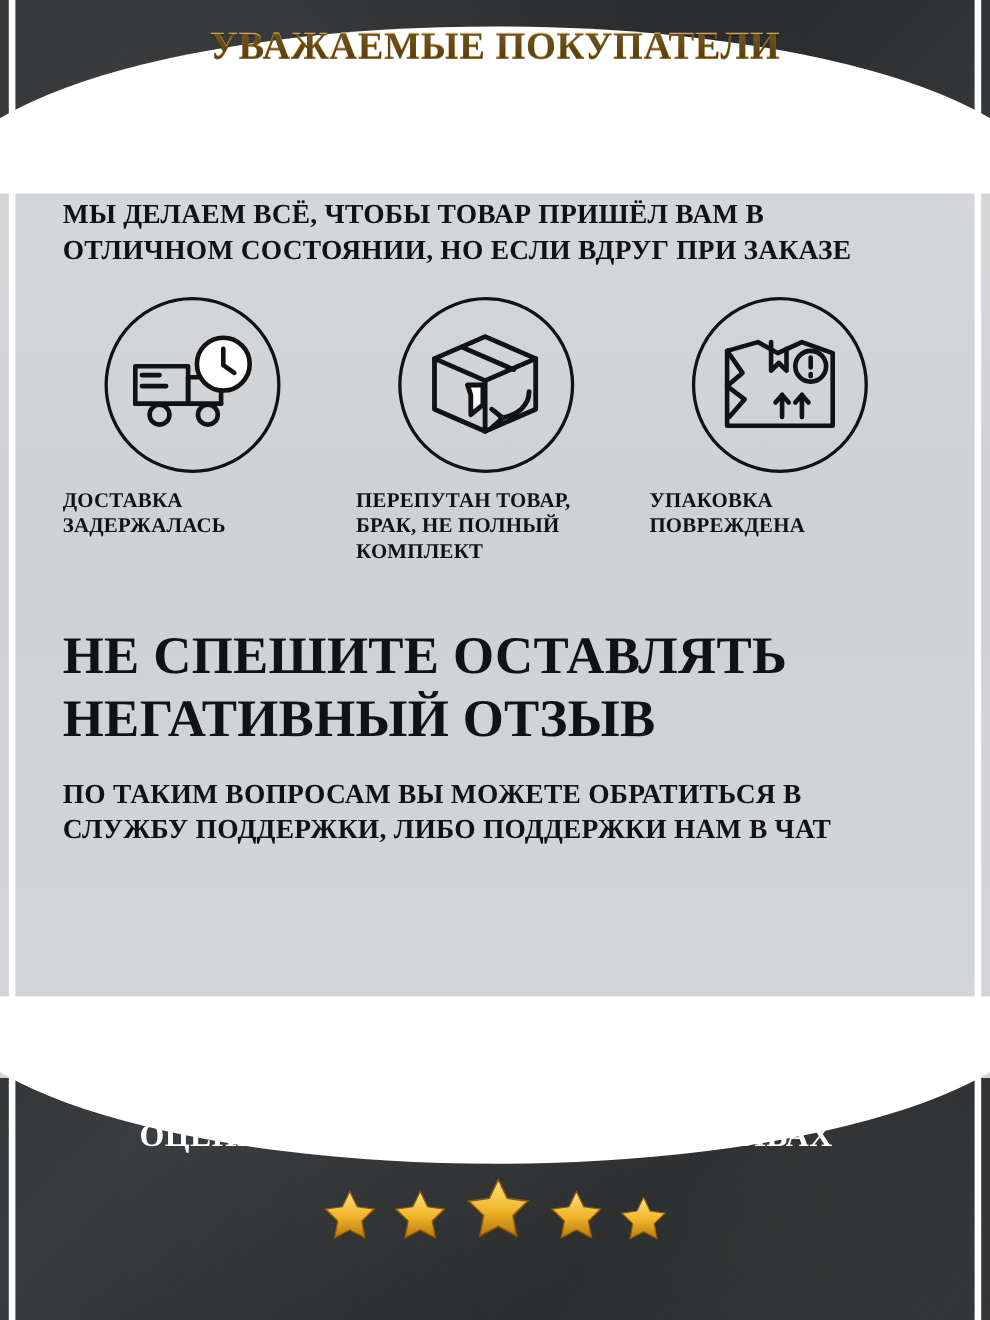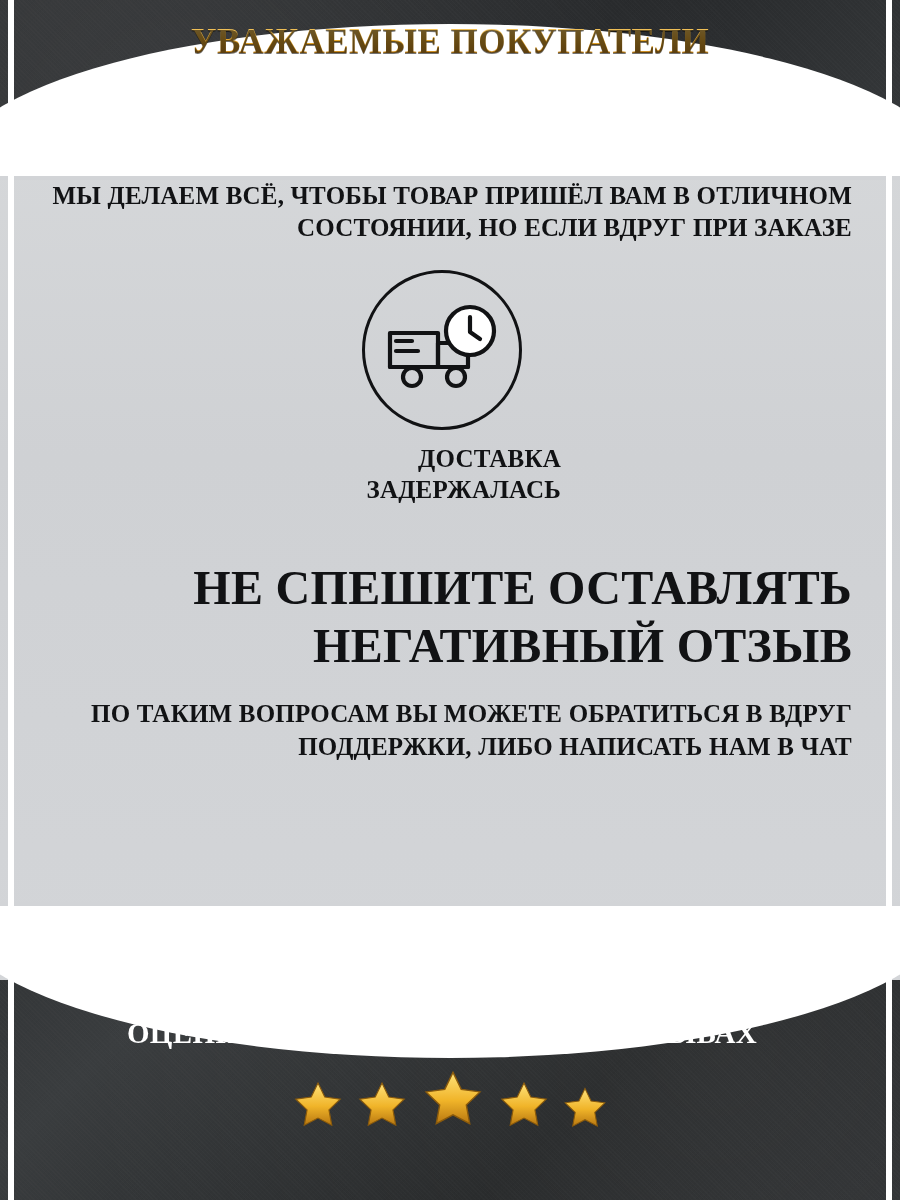--- a/index.html
+++ b/index.html
@@ -130,23 +130,23 @@
     margin: 0;
     letter-spacing: .4px;
   }
 
   
   .content {
     position: absolute;
     left: 0; right: 16px;
     top: 180px;
     z-index: 6;
-    text-align: right;
+    text-align: left;
     color: #111214;
-    padding: 0 32px;
+    padding: 0 57px;
     box-sizing: border-box;
   }
   .intro {
     font-size: 25px;
     font-weight: 700;
     line-height: 1.28;
     margin: 0 0 26px 0;
     letter-spacing: .2px;
   }
 
@@ -169,21 +169,21 @@
     border-radius: 50%;
     border: 3px solid #111214;
     display: flex;
     align-items: center;
     justify-content: center;
     box-sizing: border-box;
     overflow: hidden;
   }
   .icon-caption {
     margin-top: 14px;
-    font-size: 25px;
+    font-size: 19px;
     font-weight: 700;
     line-height: 1.22;
     letter-spacing: .2px;
   }
 
   .headline {
     font-size: 48px;
     font-weight: 700;
     line-height: 1.2;
     margin: 54px 0 24px 0;
@@ -263,26 +263,61 @@
               <circle cx="30" cy="80" r="9"></circle>
               <circle cx="74" cy="80" r="9"></circle>
               <circle cx="88" cy="34" r="24" fill="#ffffff"></circle>
               <path d="M88 20 v15 l10 7"></path>
             </g>
           </svg>
         </div>
         <div class="icon-caption">ДОСТАВКА ЗАДЕРЖАЛАСЬ</div>
       </div>
 
-
+      <div class="icon-col">
+        <div class="icon-circle">
+          <svg width="122" height="112" viewBox="0 0 122 112" fill="none">
+            <g stroke="#111214" stroke-width="4.4" stroke-linecap="round" stroke-linejoin="round" fill="none">
+              <path d="M14 32 L60 12 L106 32 L60 52 Z"></path>
+              <path d="M14 32 v46 L60 98 V52"></path>
+              <path d="M106 32 v46 L60 98"></path>
+              <path d="M40 22 L86 42"></path>
+              <path d="M44 56 h14 v18 l-11 9 v-18 z" fill="#ffffff"></path>
+              <path d="M74 86 c16 -2 26 -12 26 -24"></path>
+              <path d="M66 78 l10 8 -10 9"></path>
+            </g>
+          </svg>
+        </div>
+        <div class="icon-caption">ПЕРЕПУТАН ТОВАР, БРАК, НЕ ПОЛНЫЙ КОМПЛЕКТ</div>
+      </div>
+
+      <div class="icon-col">
+        <div class="icon-circle">
+          <svg width="120" height="110" viewBox="0 0 120 110" fill="none">
+            <g stroke="#111214" stroke-width="4.2" stroke-linecap="round" stroke-linejoin="round" fill="none">
+              <path d="M12 24 L40 16 L58 26 L80 16 L108 26 v66 H12 Z"></path>
+              <path d="M12 24 L26 44 L12 56 L28 68 L14 84"></path>
+              <path d="M52 16 v26 l7 -7 7 7 V22"></path>
+              <circle cx="88" cy="38" r="14"></circle>
+              <path d="M88 30 v9"></path>
+              <path d="M88 45 v2"></path>
+              <path d="M62 84 v-20 l-6 7"></path>
+              <path d="M62 64 l6 7"></path>
+              <path d="M80 84 v-20 l-6 7"></path>
+              <path d="M80 64 l6 7"></path>
+            </g>
+          </svg>
+        </div>
+        <div class="icon-caption">УПАКОВКА ПОВРЕЖДЕНА</div>
+      </div>
 
     </div>
 
     <h2 class="headline">НЕ СПЕШИТЕ ОСТАВЛЯТЬ НЕГАТИВНЫЙ ОТЗЫВ</h2>
-    <p class="support">ПО ТАКИМ ВОПРОСАМ ВЫ МОЖЕТЕ ОБРАТИТЬСЯ В ВДРУГ ПОДДЕРЖКИ, ЛИБО НАПИСАТЬ НАМ В ЧАТ</p>
+    <p class="support">ПО ТАКИМ ВОПРОСАМ ВЫ МОЖЕТЕ ОБРАТИТЬСЯ В СЛУЖБУ ПОДДЕРЖКИ, ЛИБО ПОДДЕРЖКИ НАМ В ЧАТ</p>
   </div>
 
   <div class="footer">
     <h3 class="footer-title">ОЦЕНИТЕ КАЧЕСТВО ТОВАРА В ОТЗЫВАХ</h3>
     <div class="stars">
       <svg class="star" width="58" height="56" viewBox="0 0 24 24">
         <defs>
           <linearGradient id="g1" x1="0" y1="0" x2="0" y2="1">
             <stop offset="0%" stop-color="#ffe27a"></stop>
               <stop offset="55%" stop-color="#f0b429"></stop>

